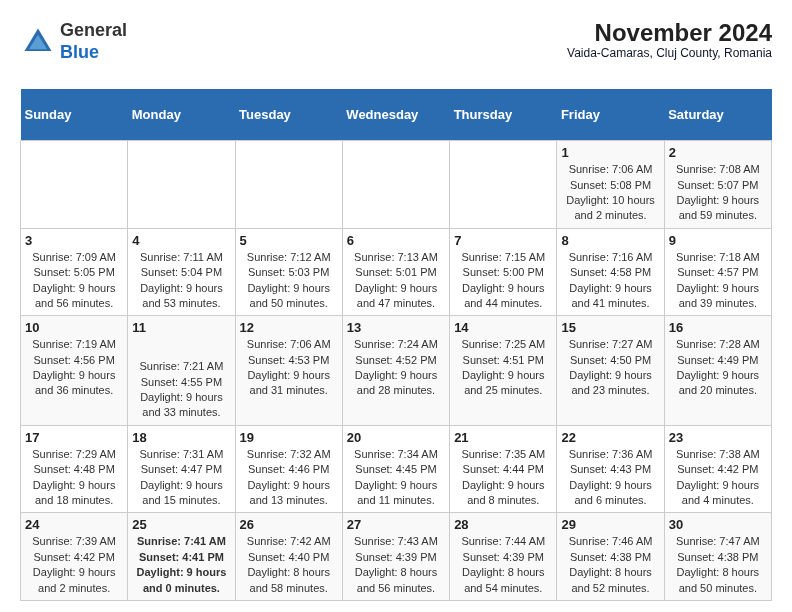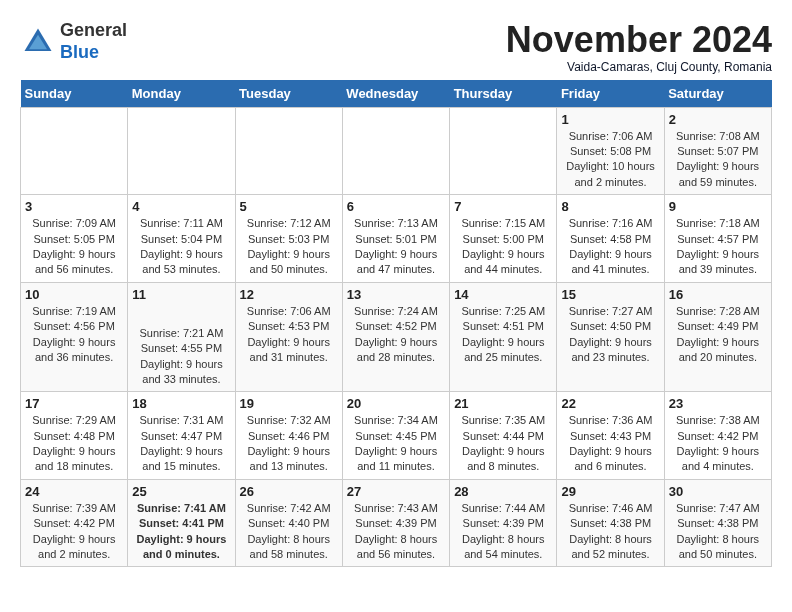--- a/index.html
+++ b/index.html
@@ -7,21 +7,21 @@
       font-family: Arial, sans-serif;
       background: #fff;
       width: 792px;
       min-height: 612px;
       padding: 20px;
     }
     .header-section {
       display: flex;
       justify-content: space-between;
       align-items: flex-start;
-      margin-bottom: 6px;
+      margin-bottom: 26px;
     }
     .logo {
       display: flex;
       align-items: center;
       gap: 4px;
     }
     .logo-text {
       font-size: 18px;
       font-weight: bold;
       line-height: 1.2;
@@ -29,38 +29,38 @@
     .logo-general { color: #333; }
     .logo-blue { color: #1a6abf; }
     .logo-icon {
       width: 36px;
       height: 36px;
     }
     .title-section {
       text-align: right;
     }
     .month-title {
-      font-size: 36px;
+      font-size: 24px;
       font-weight: bold;
       color: #222;
       line-height: 1.1;
     }
     .location-title {
       font-size: 12px;
       color: #0f172a;
     }
     table {
       width: 100%;
       border-collapse: collapse;
       font-size: 11px;
     }
     thead tr th {
       background-color: #2b6cb0;
       color: #fff;
-      padding: 6px 4px;
+      padding: 18px 4px;
       text-align: left;
       font-size: 13px;
       font-weight: bold;
     }
     tbody tr td {
       border: 1px solid #ccc;
       vertical-align: top;
       padding: 4px;
       width: calc(100% / 7);
       min-height: 80px;

